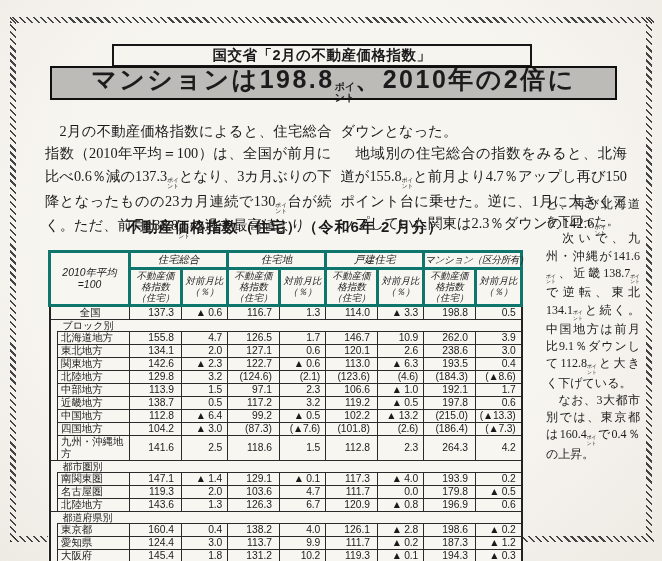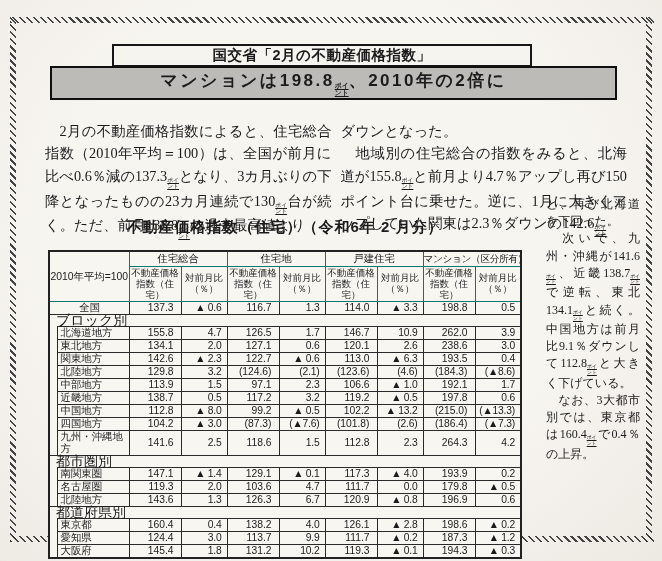--- a/index.html
+++ b/index.html
@@ -22,50 +22,50 @@
   .kicker-box {
     position:absolute; left:112px; top:44px; width:420px; height:23px;
     border:2px solid #161616; background:#f6f4ef;
     display:flex; align-items:center; justify-content:center;
     font-size:14.5px; font-weight:bold; letter-spacing:.5px;
   }
   .headline-bar {
     position:absolute; left:50px; top:66px; width:567px; height:34px;
     border:2.5px solid #0f0f0f; background:#bdbbb8;
     display:flex; align-items:center; justify-content:center;
-    font-size:17px; font-weight:bold; letter-spacing:2.5px; white-space:nowrap;
+    font-size:25px; font-weight:bold; letter-spacing:2.5px; white-space:nowrap;
   }
   .article-cols { position:absolute; left:45px; top:120px; width:582px; display:flex; gap:9px; }
   .acol { width:290px; font-family:"Liberation Serif", serif; font-size:14.3px; line-height:22.4px; text-align:justify; }
   .acol p { margin:0; }
 
   .sidebar { position:absolute; left:546px; top:196px; width:94px;
     font-family:"Liberation Serif", serif; font-size:12px; line-height:17.2px; text-align:justify; }
   .sidebar p { margin:0; }
 
   .table-block { position:absolute; left:48px; top:218px; width:474px; }
   .table-title { text-align:center; font-size:15px; font-weight:600; letter-spacing:1px; margin-bottom:13px; }
   table { border-collapse:collapse; width:472px; border:2px solid #222; background:#f8f6f1; table-layout:fixed; }
   th, td { font-weight:normal; }
-  thead th { border:1px solid #0f766e; font-size:10.4px; line-height:12px; padding:1px 0; }
+  thead th { border:3px solid #0f766e; font-size:10.4px; line-height:12px; padding:1px 0;font-style:italic; }
   th.corner { font-size:10.4px; }
   th.grp { height:14px; }
   th.grp.tight { font-size:9.7px; letter-spacing:-.4px; white-space:nowrap; }
   th.sub { font-size:9.5px; line-height:10.8px; padding:1px 1px; height:24px; }
   td.idt { border:none; }
   td.lbl { border:1px solid #2a2a2a; text-align:left; padding:0 2px 0 3px; font-size:10.4px; line-height:12px; height:13px; }
   td.lbl.ctr { text-align:center; }
   td.num { border:1px solid #2a2a2a; text-align:right; font-size:10.3px; line-height:12px; height:13px; }
   td.idx { padding:0 7px 0 1px; }
   td.mom { padding:0 5px 0 1px; letter-spacing:-.2px; }
-  tr.secrow td { border:none; border-top:1px solid #2a2a2a; text-align:left; font-size:14px; line-height:11px; height:12px; padding:0 6px; }
+  tr.secrow td { border:none; border-top:1px solid #2a2a2a; text-align:left; font-size:10px; line-height:11px; height:12px; padding:0 12px; }
   .footnote { font-size:9.5px; margin-top:4px; letter-spacing:.2px; }
 
   
-  .pt { display:inline-flex; flex-direction:column; vertical-align:-0.08em; line-height:1;text-decoration:underline; }
+  .pt { display:inline-flex; flex-direction:column; vertical-align:-0.08em; line-height:1; }
   .pt span { display:block; font-size:.40em; line-height:1.1; letter-spacing:0; font-weight:inherit; }
 </style>
 </head>
 <body>
 
 <div class="paper">
 
   <div class="hatch h top"></div>
   <div class="hatch h bottom"></div>
   <div class="hatch v left"></div>
@@ -225,21 +225,21 @@
             <td class="num mom">3.2</td>
             <td class="num idx">119.2</td>
             <td class="num mom">▲ 0.5</td>
             <td class="num idx">197.8</td>
             <td class="num mom">0.6</td>
           </tr>
           <tr>
             <td class="idt"></td>
             <td class="lbl">中国地方</td>
             <td class="num idx">112.8</td>
-            <td class="num mom">▲ 8.0</td>
+            <td class="num mom">▲ 6.4</td>
             <td class="num idx">99.2</td>
             <td class="num mom">▲ 0.5</td>
             <td class="num idx">102.2</td>
             <td class="num mom">▲ 13.2</td>
             <td class="num idx">(215.0)</td>
             <td class="num mom">(▲13.3)</td>
           </tr>
           <tr>
             <td class="idt"></td>
             <td class="lbl">四国地方</td>

